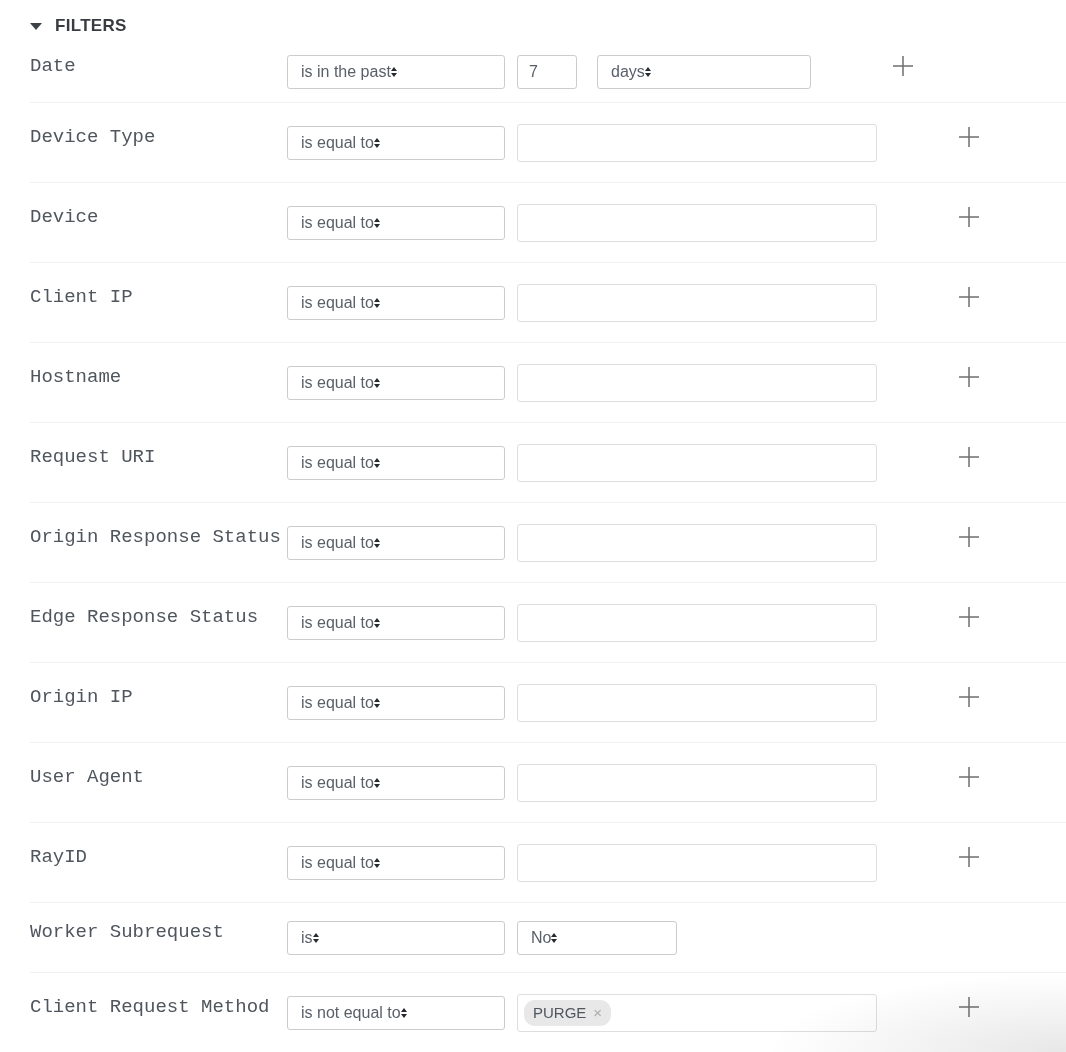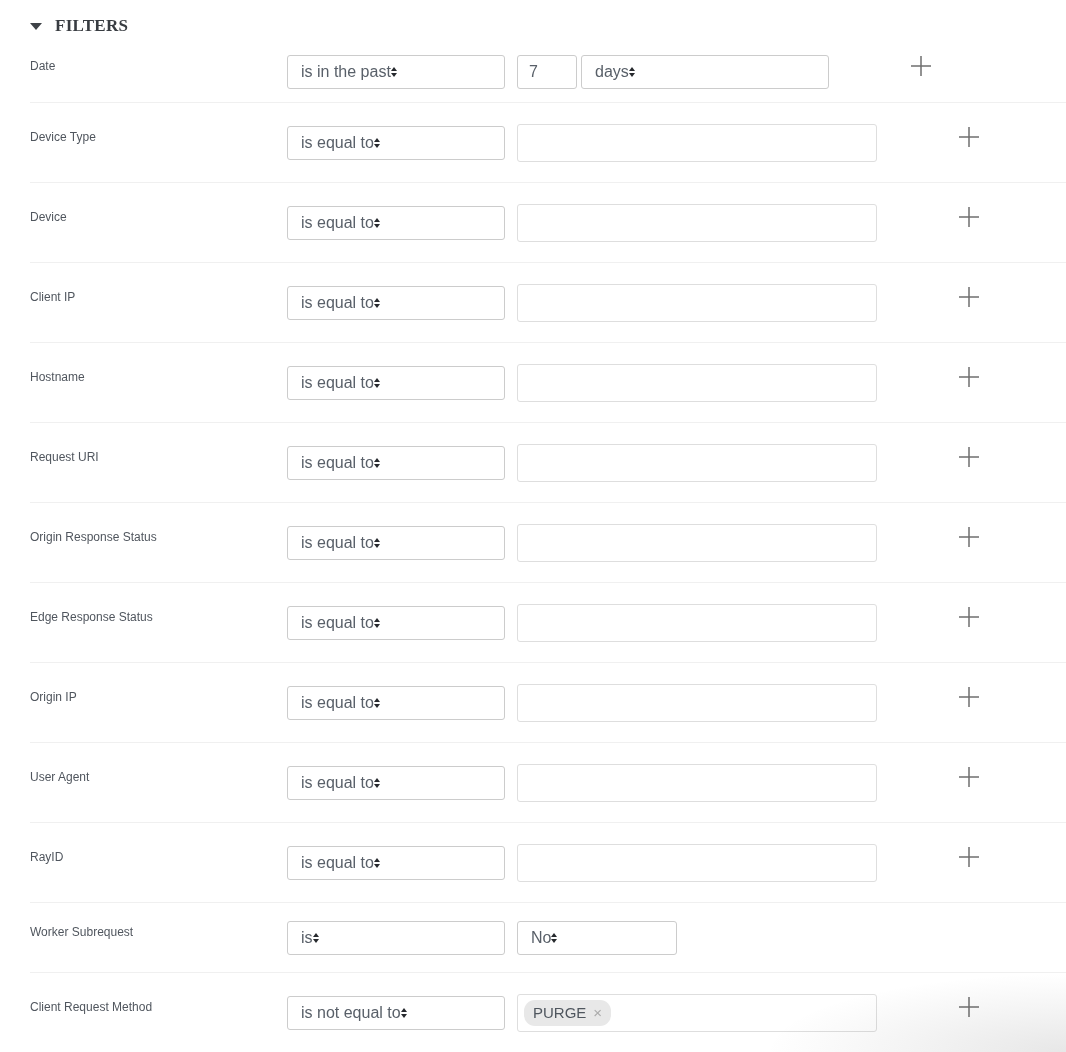--- a/index.html
+++ b/index.html
@@ -11,21 +11,21 @@
     width:1066px; height:1052px;
     background:#ffffff;
     overflow:hidden;
   }
 
   
   .filters-header {
     height:41px;
     margin-left:30px;
     padding-top:11px;
-    display:flex; align-items:center; gap:13px;font-family:Liberation Serif, serif;
+    display:flex; align-items:center; gap:13px;
   }
   .caret-down {
     width:0; height:0;
     border-left:6px solid transparent;
     border-right:6px solid transparent;
     border-top:7px solid #3e4247;
     cursor:pointer;
   }
   .filters-title {
     font-size:17px; font-weight:700; color:#383c41; letter-spacing:.3px;
@@ -37,38 +37,39 @@
     display:flex; align-items:center;
     border-bottom:1px solid #f0f0f0;
   }
   .row.first  { height:62px; }
   .row.std    { height:80px; }
   .row.worker { height:70px; }
   .row.last   { height:79px; border-bottom:none; }
 
   .row-label {
     width:257px;
-    font-size:12px; color:#50565e;
+    font-size:19px; color:#50565e;
     position:relative; top:-6px;
     flex-shrink:0;
+    font-family:Liberation Mono, monospace;
   }
 
   .controls { display:flex; align-items:center; }
 
   .select {
     height:34px;
     border:1px solid #cccccc; border-radius:3px;
     background:#ffffff;
     display:flex; align-items:center; justify-content:flex-start;
     padding:0 14px 0 13px;
     font-size:16px; color:#596069;
     cursor:pointer;
   }
   .select.op   { width:218px; }
-  .select.unit { width:248px; margin-left:4px; }
+  .select.unit { width:214px; margin-left:20px; }
   .select.val  { width:160px; margin-left:12px; }
 
   .sel-arrows { display:flex; flex-direction:column; align-items:center; gap:2px; flex-shrink:0; }
   .tri-up, .tri-down { width:0; height:0;
     border-left:3.5px solid transparent; border-right:3.5px solid transparent; }
   .tri-up   { border-bottom:4.5px solid #26292d; }
   .tri-down { border-top:4.5px solid #26292d; }
 
   .text-input {
     width:360px; height:38px;

